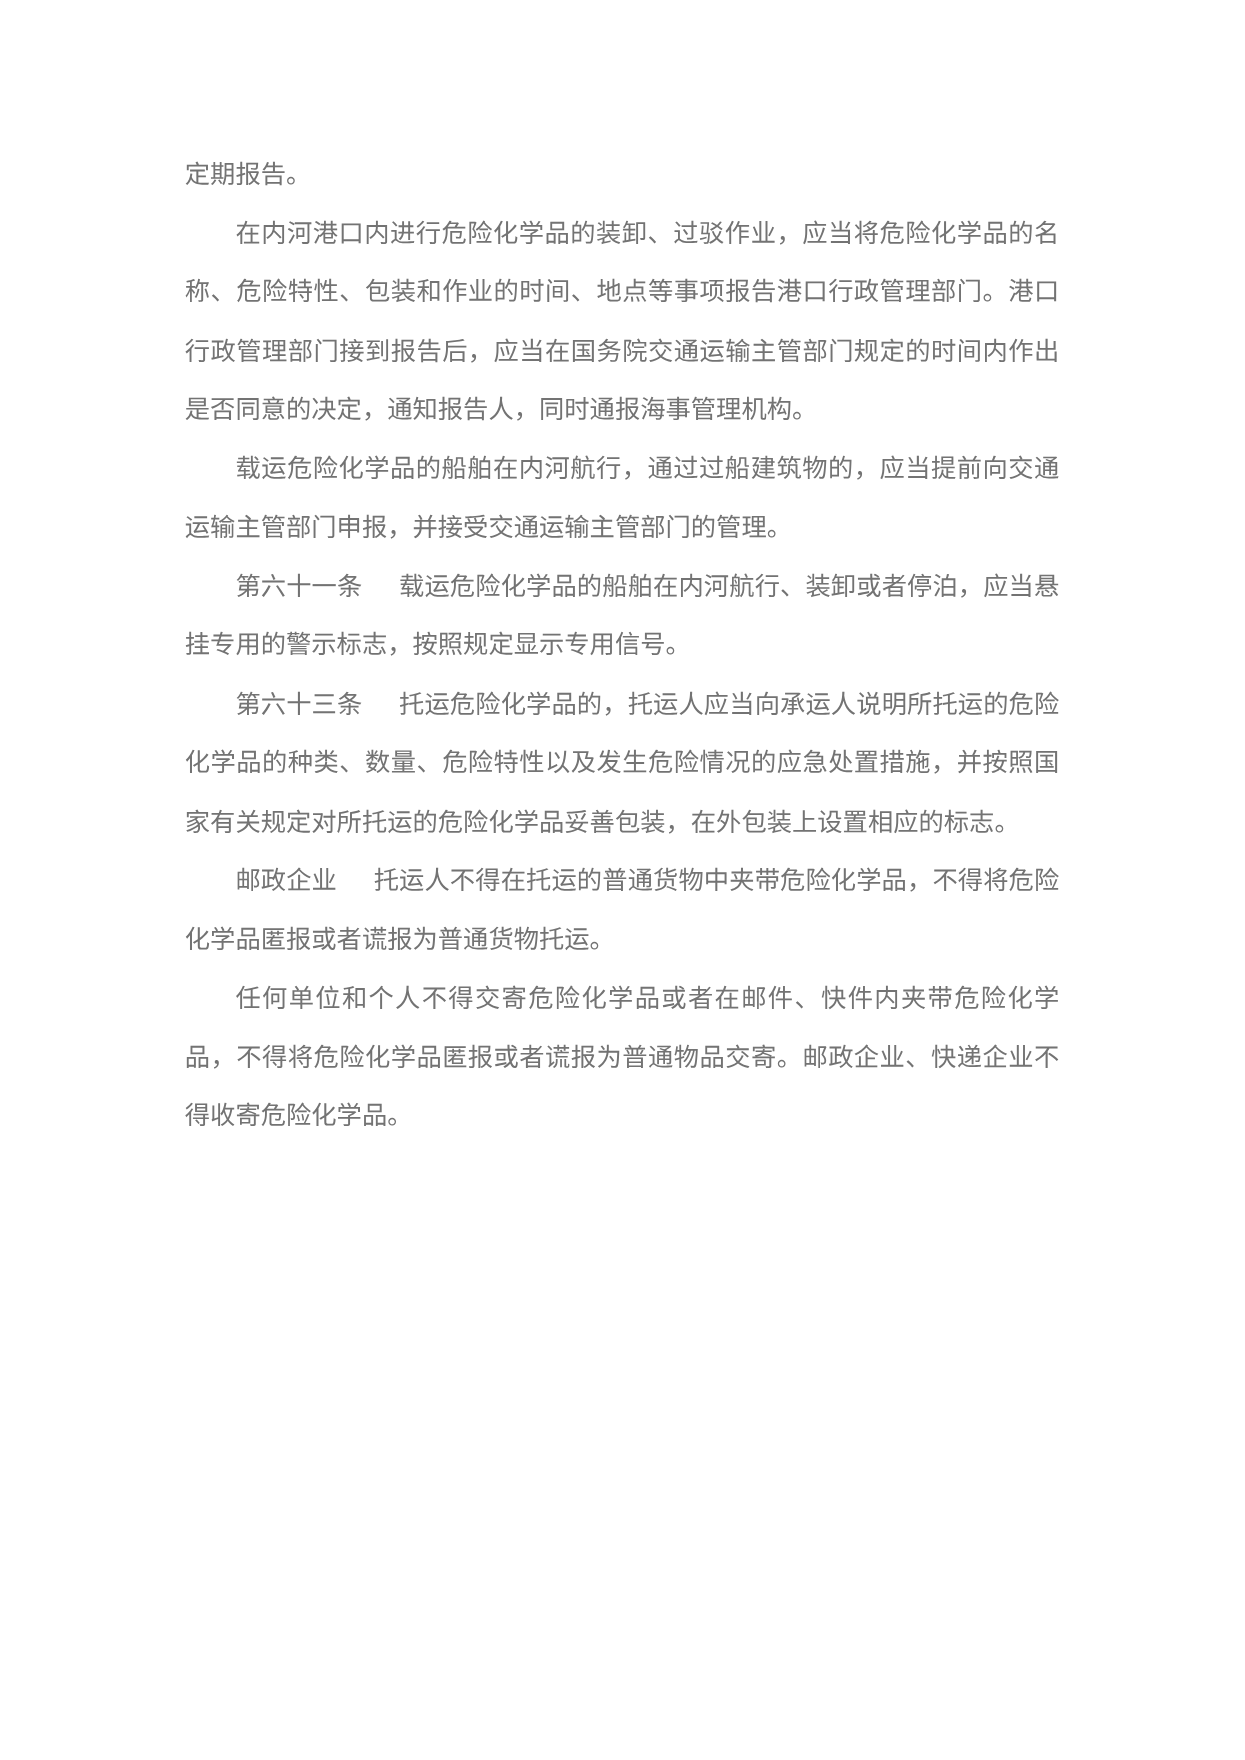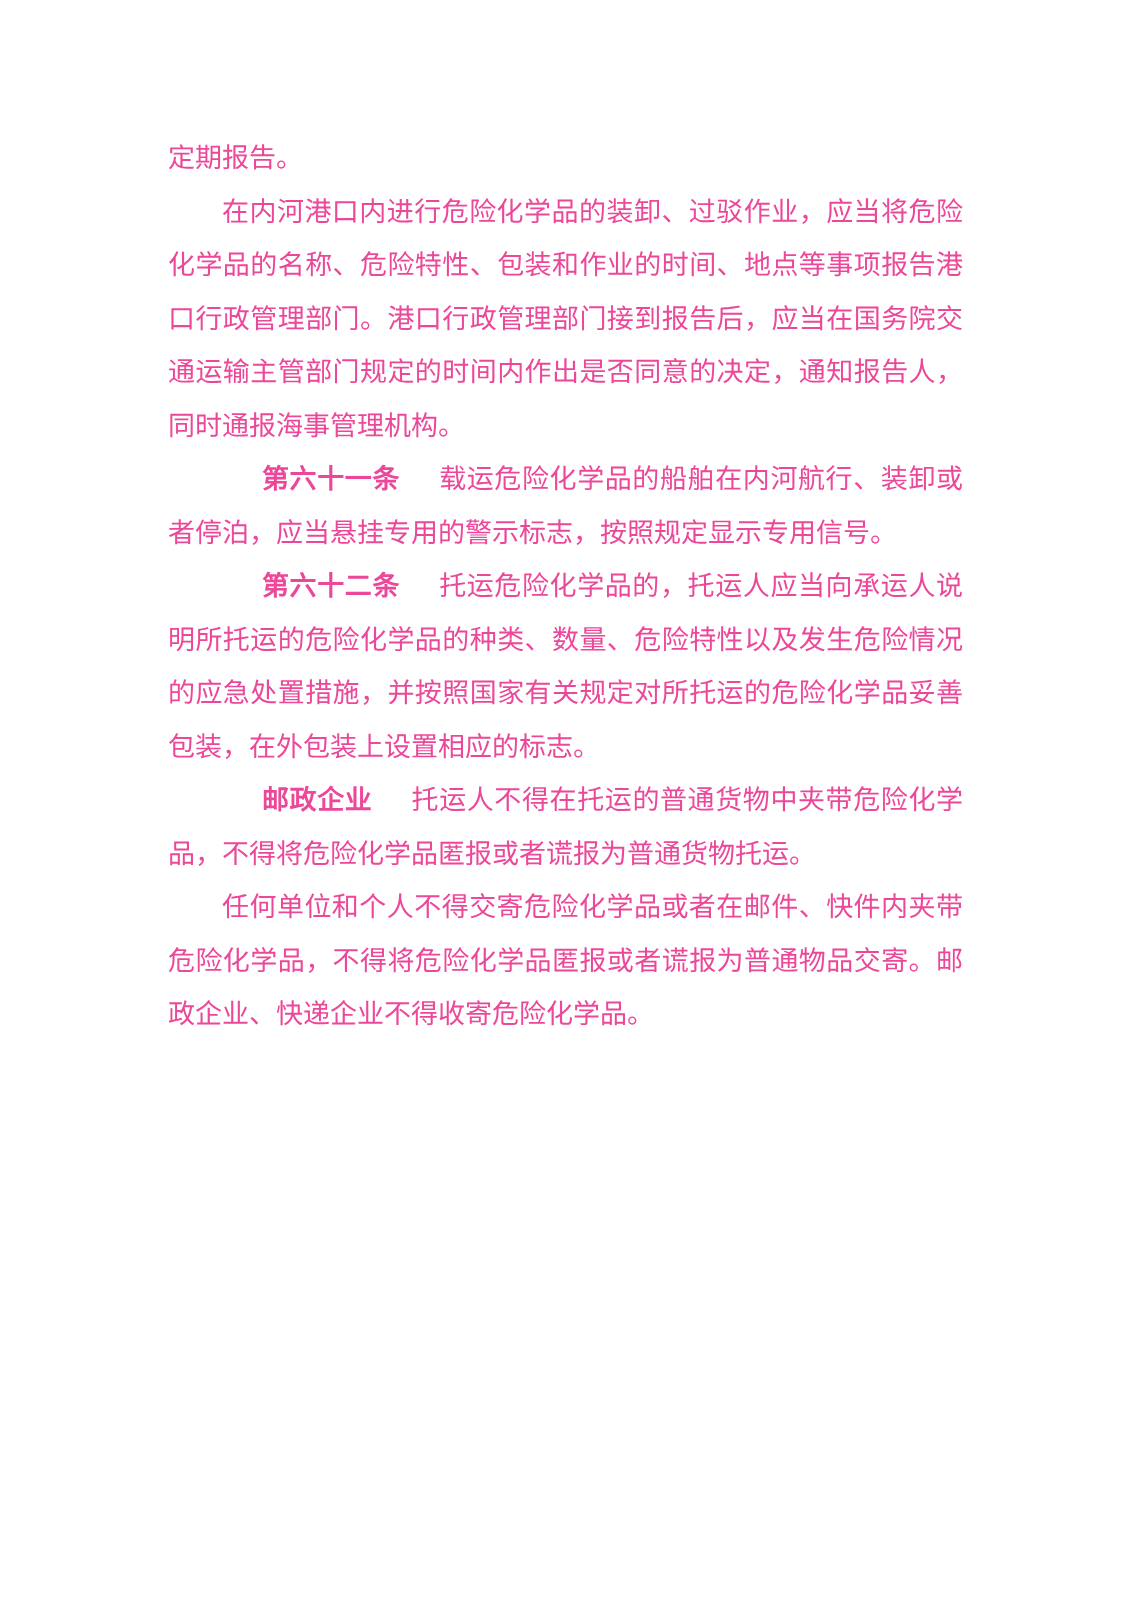--- a/index.html
+++ b/index.html
@@ -13,56 +13,56 @@
     height: 1600px;
     background: #ffffff;
     overflow: hidden;
     font-family: "Liberation Serif", "DejaVu Serif", serif;
   }
   .doc-body {
     position: absolute;
     left: 168px;
     top: 132px;
     width: 795px;
-    color: #ec4899;
-    font-size: 27px;
+    color: #737373;
+    font-size: 23px;
     line-height: 53.5px;
     text-align: justify;
     text-justify: inter-ideograph;
   }
   .para {
     margin: 0;
     padding: 0;
     text-indent: 2em;
   }
   .para.no-indent {
     text-indent: 0;
   }
   .lead {
-    font-weight: bold;
+    font-weight: normal;
     margin-right: 1.45em;
-    margin-left: 40px;
   }
 </style>
 </head>
 <body>
 
 <div class="page">
   <div class="doc-body">
 
     <p class="para no-indent"><span>定期报告。</span></p>
 
     <p class="para"><span>在内河港口内进行危险化学品的装卸、过驳作业，应当将危险化学品的名称、危险特性、包装和作业的时间、地点等事项报告港口行政管理部门。港口行政管理部门接到报告后，应当在国务院交通运输主管部门规定的时间内作出是否同意的决定，通知报告人，同时通报海事管理机构。</span></p>
 
+    <p class="para"><span>载运危险化学品的船舶在内河航行，通过过船建筑物的，应当提前向交通运输主管部门申报，并接受交通运输主管部门的管理。</span></p>
 
     <p class="para"><b class="lead">第六十一条</b><span>载运危险化学品的船舶在内河航行、装卸或者停泊，应当悬挂专用的警示标志，按照规定显示专用信号。</span></p>
 
 
 
-    <p class="para"><b class="lead">第六十二条</b><span>托运危险化学品的，托运人应当向承运人说明所托运的危险化学品的种类、数量、危险特性以及发生危险情况的应急处置措施，并按照国家有关规定对所托运的危险化学品妥善包装，在外包装上设置相应的标志。</span></p>
+    <p class="para"><b class="lead">第六十三条</b><span>托运危险化学品的，托运人应当向承运人说明所托运的危险化学品的种类、数量、危险特性以及发生危险情况的应急处置措施，并按照国家有关规定对所托运的危险化学品妥善包装，在外包装上设置相应的标志。</span></p>
 
 
     <p class="para"><b class="lead">邮政企业</b><span>托运人不得在托运的普通货物中夹带危险化学品，不得将危险化学品匿报或者谎报为普通货物托运。</span></p>
 
     <p class="para"><span>任何单位和个人不得交寄危险化学品或者在邮件、快件内夹带危险化学品，不得将危险化学品匿报或者谎报为普通物品交寄。邮政企业、快递企业不得收寄危险化学品。</span></p>
 
 
   </div>
 </div>
 

